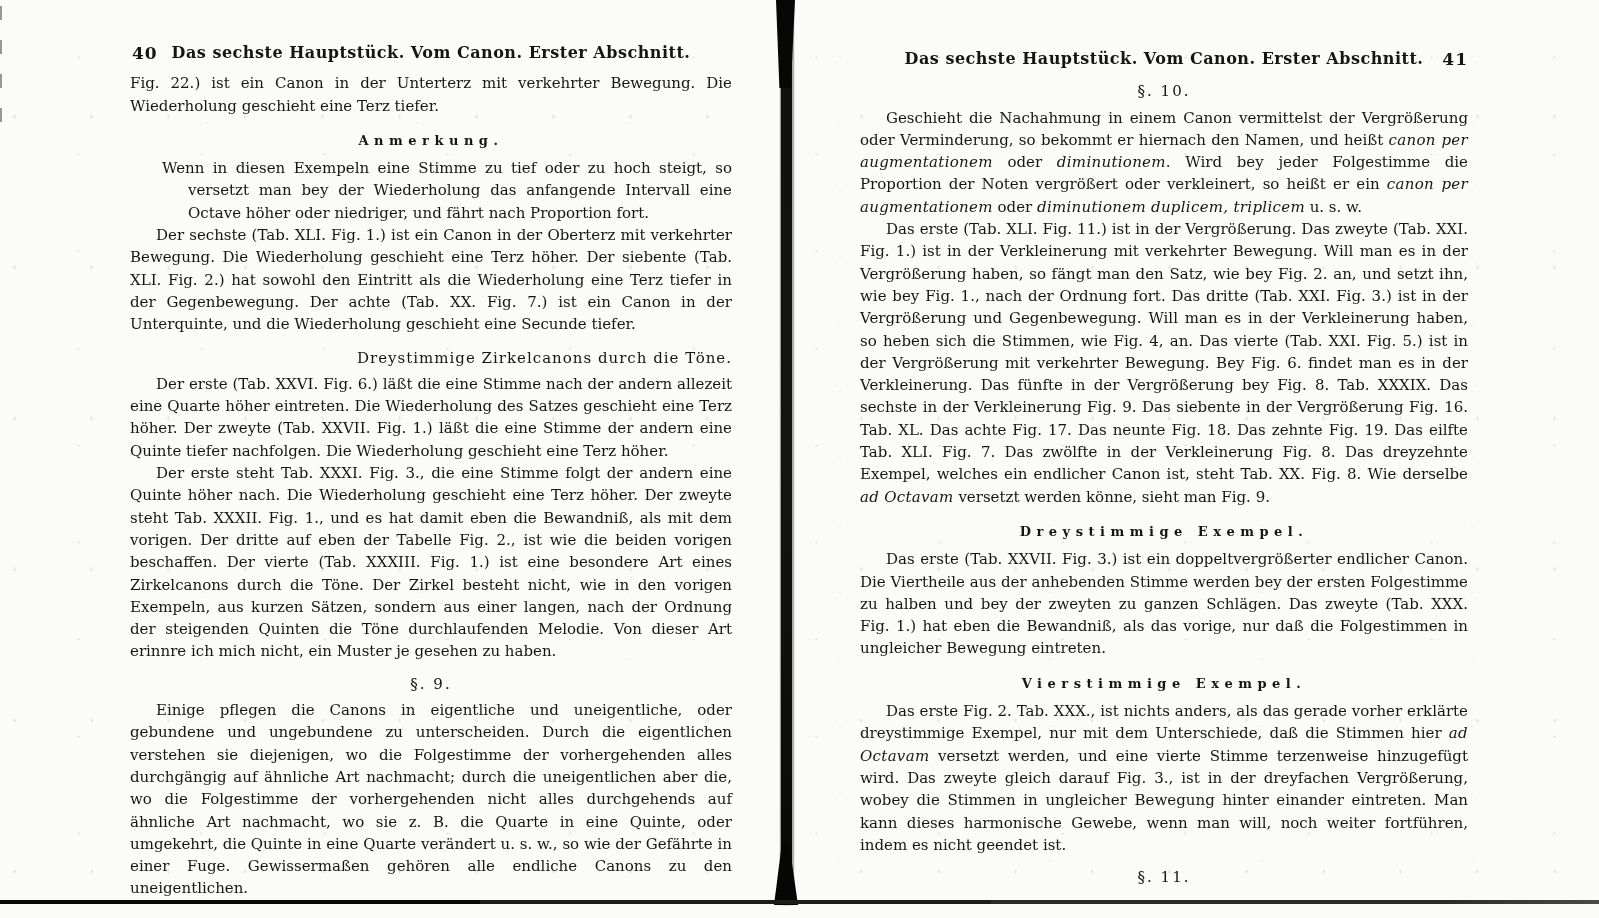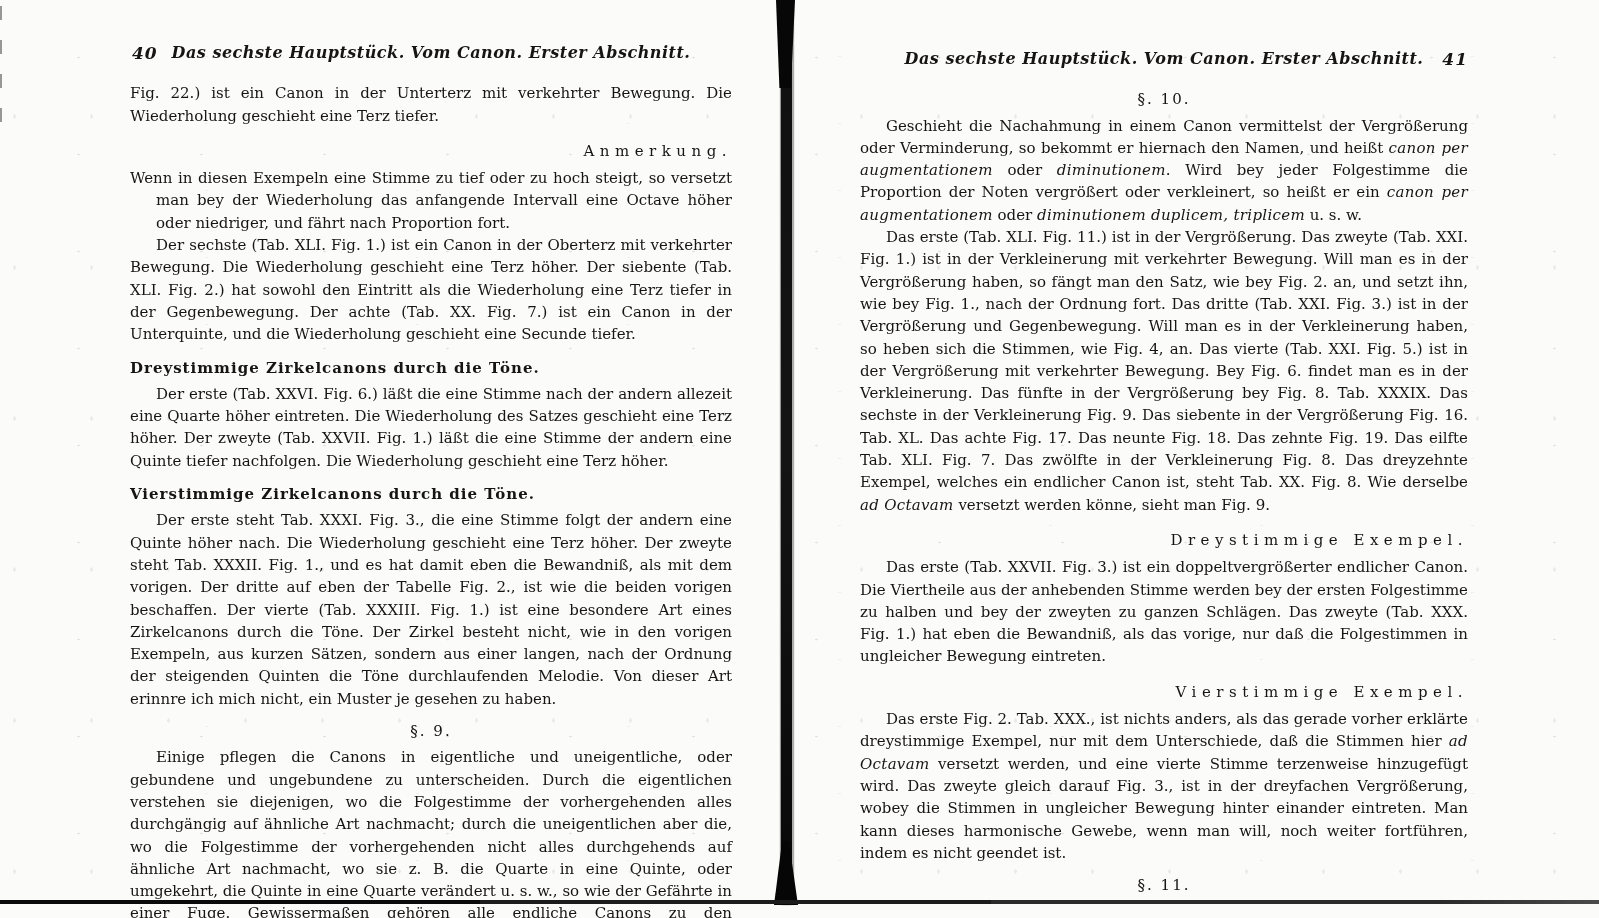--- a/index.html
+++ b/index.html
@@ -62,45 +62,44 @@
     line-height: 22.3px;
   }
   .page-left  { left: 130px; }
   .page-right { left: 860px; top: 48px; width: 608px; }
   .page-header {
     position: relative;
     text-align: center;
     font-weight: bold;
     font-size: 16px;
     letter-spacing: .5px;
-    margin-bottom: 18px;
+    margin-bottom: 8px;
     white-space: nowrap;
-    font-style: italic;
   }
   .page-number {
     position: absolute;
     top: 0;
     font-weight: bold;
     font-size: 17px;
     letter-spacing: 1px;
   }
   .page-left  .page-number { left: 2px; }
   .page-right .page-number { right: 0; }
   .sec { margin: 0; }
   .sec.para       { text-align: justify; text-indent: 26px; }
   .sec.para-flush { text-align: justify; text-indent: 0; }
-  .sec.para-hang  { text-align: justify; padding-left: 26px; text-indent: -26px; }
+  .sec.para-hang  { text-align: justify; padding-left: 26px; text-indent: -26px; margin-left: 32px; }
   .sec.heading {
-    text-align: left; font-weight: bold;
+    text-align: right; font-weight: normal;
     letter-spacing: 1px; margin: 11px 0 4px;
   }
   .sec.heading-spaced {
-    text-align: right; font-weight: normal;
+    text-align: center; font-weight: bold;
     letter-spacing: 5.5px; margin: 13px 0 5px;
-    font-size: 15px;
+    font-size: 13px;
   }
   .sec.heading-section {
     text-align: center; margin: 10px 0 4px;
     letter-spacing: 2px;
   }
   .sec i { font-style: italic; letter-spacing: .3px; }
 </style>
 </head>
 <body>
 
@@ -113,21 +112,20 @@
       <span class="page-number">40</span>
       <span>Das sechste Hauptstück.   Vom Canon.   Erster Abschnitt.</span>
     </div>
     <div class="page-body">
         <div class="sec para-flush">Fig. 22.) ist ein Canon in der Unterterz mit verkehrter Bewegung. Die Wiederholung geschieht eine Terz tiefer.</div>
         <div class="sec heading-spaced">Anmerkung.</div>
         <div class="sec para-hang">Wenn in diesen Exempeln eine Stimme zu tief oder zu hoch steigt, so versetzt man bey der Wiederholung das anfangende Intervall eine Octave höher oder niedriger, und fährt nach Proportion fort.</div>
         <div class="sec para">Der sechste (Tab. XLI. Fig. 1.) ist ein Canon in der Oberterz mit verkehrter Bewegung. Die Wiederholung geschieht eine Terz höher. Der siebente (Tab. XLI. Fig. 2.) hat sowohl den Eintritt als die Wiederholung eine Terz tiefer in der Gegenbewegung. Der achte (Tab. XX. Fig. 7.) ist ein Canon in der Unterquinte, und die Wiederholung geschieht eine Secunde tiefer.</div>
         <div class="sec heading">Dreystimmige Zirkelcanons durch die Töne.</div>
         <div class="sec para">Der erste (Tab. XXVI. Fig. 6.) läßt die eine Stimme nach der andern allezeit eine Quarte höher eintreten. Die Wiederholung des Satzes geschieht eine Terz höher. Der zweyte (Tab. XXVII. Fig. 1.) läßt die eine Stimme der andern eine Quinte tiefer nachfolgen. Die Wiederholung geschieht eine Terz höher.</div>
-        <div class="sec heading">Vierstimmige Zirkelcanons durch die Töne.</div>
         <div class="sec para">Der erste steht Tab. XXXI. Fig. 3., die eine Stimme folgt der andern eine Quinte höher nach. Die Wiederholung geschieht eine Terz höher. Der zweyte steht Tab. XXXII. Fig. 1., und es hat damit eben die Bewandniß, als mit dem vorigen. Der dritte auf eben der Tabelle Fig. 2., ist wie die beiden vorigen beschaffen. Der vierte (Tab. XXXIII. Fig. 1.) ist eine besondere Art eines Zirkelcanons durch die Töne. Der Zirkel besteht nicht, wie in den vorigen Exempeln, aus kurzen Sätzen, sondern aus einer langen, nach der Ordnung der steigenden Quinten die Töne durchlaufenden Melodie. Von dieser Art erinnre ich mich nicht, ein Muster je gesehen zu haben.</div>
         <div class="sec heading-section">§.  9.</div>
         <div class="sec para">Einige pflegen die Canons in eigentliche und uneigentliche, oder gebundene und ungebundene zu unterscheiden. Durch die eigentlichen verstehen sie diejenigen, wo die Folgestimme der vorhergehenden alles durchgängig auf ähnliche Art nachmacht; durch die uneigentlichen aber die, wo die Folgestimme der vorhergehenden nicht alles durchgehends auf ähnliche Art nachmacht, wo sie z. B. die Quarte in eine Quinte, oder umgekehrt, die Quinte in eine Quarte verändert u. s. w., so wie der Gefährte in einer Fuge. Gewissermaßen gehören alle endliche Canons zu den uneigentlichen.</div>
       </div>
   </div>
 
   <div class="gutter"></div>
 
   <div class="page page-right">
     <div class="page-header">

